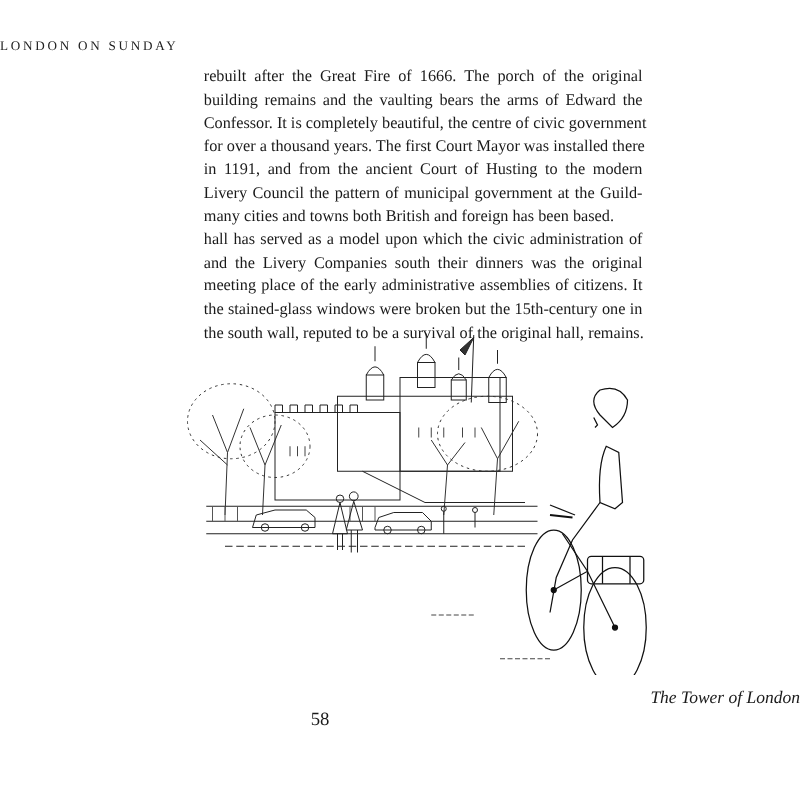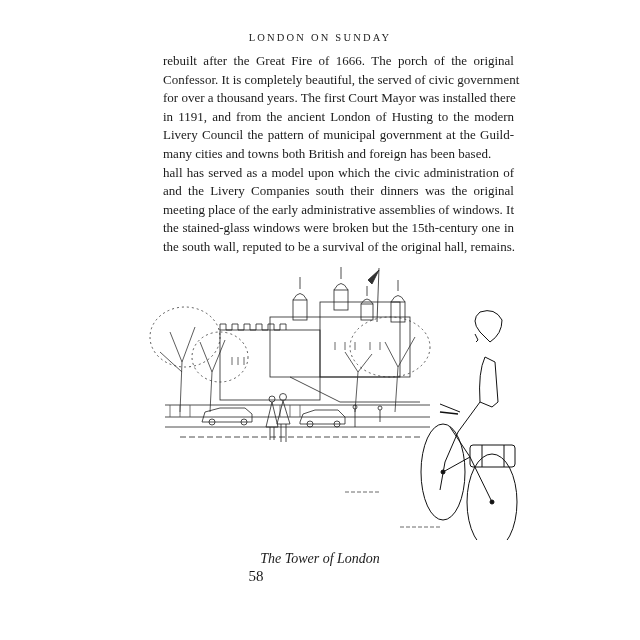--- a/index.html
+++ b/index.html
@@ -1,49 +1,50 @@
 <!DOCTYPE html>
 <html><head>
   <meta charset="utf-8">
   <style>
     html, body { margin: 0; padding: 0; background: #ffffff; }
     body { width: 640px; height: 640px; position: relative; overflow: hidden;
            font-family: "Liberation Serif", "DejaVu Serif", serif; color: #1a1a1a; }
-    .running-head { position: absolute; top: 32px; left: 0; width: 640px; text-align: center;
+    .running-head { position: absolute; top: 32px; left: 0; width: 640px; text-align: left;
                     font-size: 10.5px; letter-spacing: 2.2px; color: #222; }
     .body-text { position: absolute; top: 52px; left: 163px; width: 351px; }
     .line { font-size: 13px; line-height: 18.6px; white-space: nowrap; text-align: justify;
             text-align-last: justify; height: 18.6px; overflow: visible; }
     .line.last { text-align-last: left; }
     .line.indent { padding-left: 11px; }
     .illustration { position: absolute; left: 140px; top: 262px; width: 380px; height: 278px; }
-    .caption { position: absolute; top: 551px; left: 0; width: 640px; text-align: center;
+    .caption { position: absolute; top: 551px; left: 0; width: 640px; text-align: right;
                font-style: italic; font-size: 14px; }
     .folio { position: absolute; top: 568px; left: 0; width: 512px; text-align: center;
              font-size: 15px; }
   </style>
 </head>
 <body>
 
 <div>
   <div class="running-head">LONDON ON SUNDAY</div>
 
   <div class="body-text">
     <div>
       <div class="line">rebuilt after the Great Fire of 1666. The porch of the original</div>
-      <div class="line">Confessor. It is completely beautiful, the served of civic government</div>
+      <div class="line">building remains and the vaulting bears the arms of Edward the</div>
+      <div class="line">Confessor. It is completely beautiful, the centre of civic government</div>
       <div class="line">for over a thousand years. The first Court Mayor was installed there</div>
-      <div class="line">in 1191, and from the ancient London of Husting to the modern</div>
+      <div class="line">in 1191, and from the ancient Court of Husting to the modern</div>
       <div class="line">Livery Council the pattern of municipal government at the Guild-</div>
       <div class="line last">many cities and towns both British and foreign has been based.</div>
       <div class="line">hall has served as a model upon which the civic administration of</div>
     </div>
     <div>
       <div class="line">and the Livery Companies south their dinners was the original</div>
-      <div class="line">meeting place of the early administrative assemblies of windows. It</div>
+      <div class="line">meeting place of the early administrative assemblies of citizens. It</div>
       <div class="line">the stained-glass windows were broken but the 15th-century one in</div>
       <div class="line">the south wall, reputed to be a survival of the original hall, remains.</div>
     </div>
   </div>
 
   <div class="illustration" aria-label="Pen-and-ink drawing of the Tower of London with trees, pedestrians and parked cars; a woman seated on a bicycle with a saddlebag in the right foreground">
     <svg width="380" height="278" viewBox="0 0 380 278" xmlns="http://www.w3.org/2000/svg" fill="none" stroke="#222" stroke-width="0.8">
 
       <g stroke="#333">
         <path d="M40 150 L42 100 M42 100 L30 70 M42 100 L55 65 M42 110 L20 90"></path>

